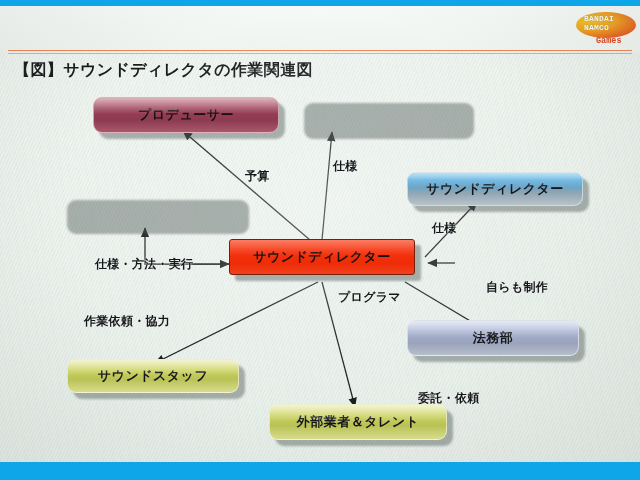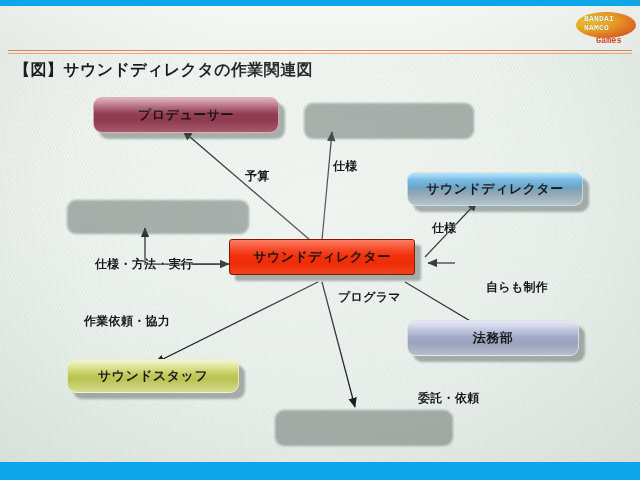--- a/index.html
+++ b/index.html
@@ -167,20 +167,24 @@
       <div class="node n-olive" style="left:67px; top:353px; width:172px;height:34px;">
         <span class="cap"></span>
         <span>サウンドスタッフ</span>
       </div>
 
       <div class="node n-lav" style="left:407px; top:314px; width:172px;height:36px;">
         <span class="cap"></span>
         <span>法務部</span>
       </div>
 
+      <div class="node n-olive" style="left:269px; top:398px; width:178px;height:36px;">
+        <span class="cap"></span>
+        <span>外部業者＆タレント</span>
+      </div>
 
       <div class="elabel" style="left:245px; top:162px;text-align:center;">予算</div>
 
       <div class="elabel" style="left:333px; top:152px;">仕様</div>
 
       <div class="elabel" style="left:432px; top:214px;">仕様</div>
 
       <div class="elabel" style="left:95px;  top:250px;">仕様・方法・実行</div>
 
       <div class="elabel" style="left:486px; top:273px;">自らも制作</div>

